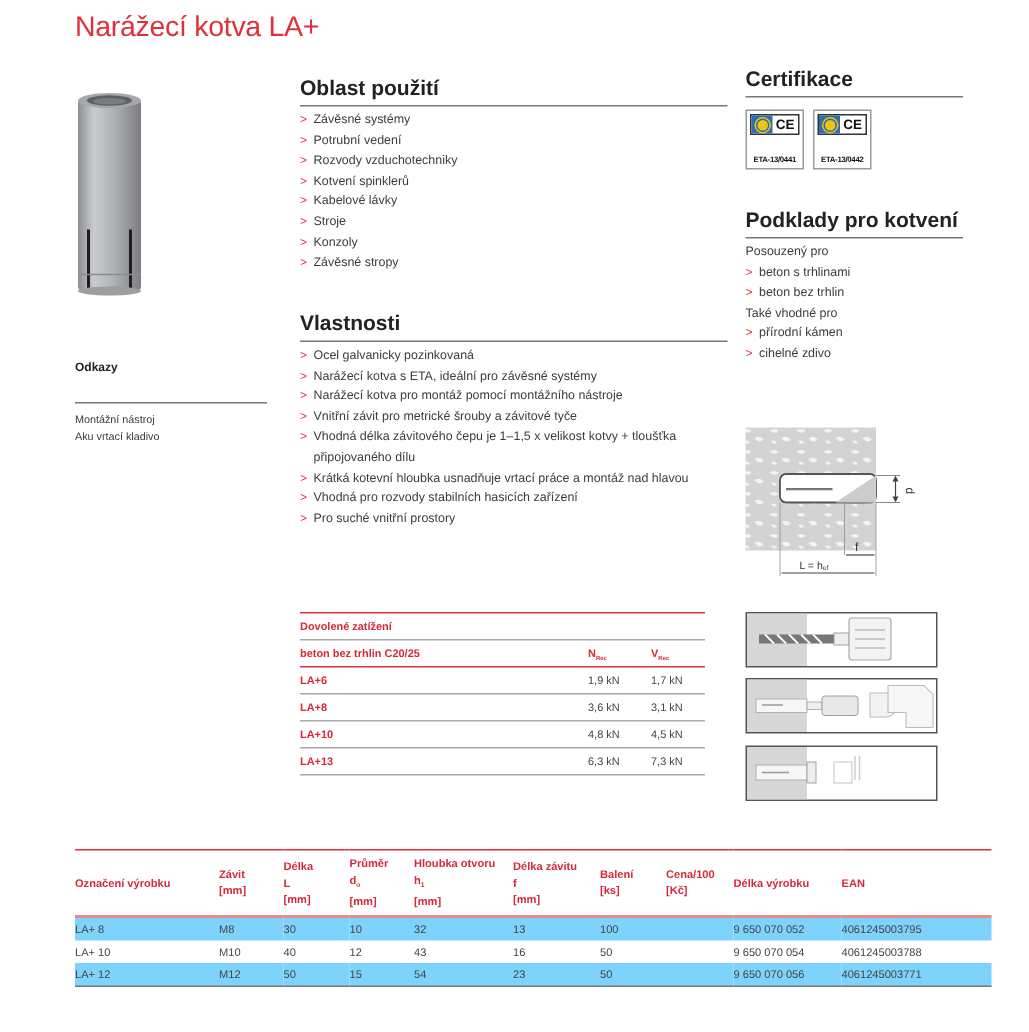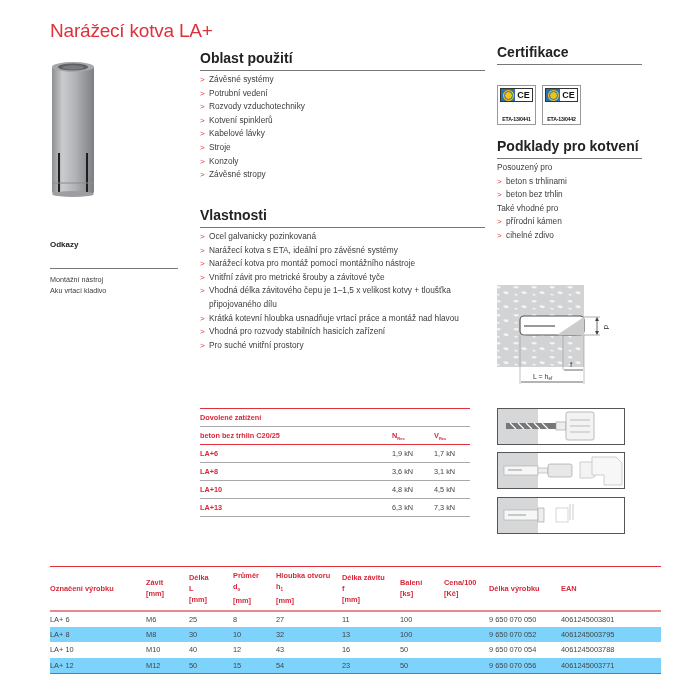--- a/index.html
+++ b/index.html
@@ -1,17 +1,17 @@
 <!DOCTYPE html>
 <html><head>
 <meta charset="utf-8">
 <style>
   * { box-sizing: border-box; margin: 0; padding: 0; }
   body { width: 686px; height: 688px; background: #ffffff; font-family: "Liberation Sans", sans-serif; color: #3c3c3c; position: relative; overflow: hidden; }
-  .title { position: absolute; left: 50px; top: 20px; font-size: 19px; color: #e0303a; font-weight: normal; letter-spacing: -0.2px; }
+  .title { position: absolute; left: 50px; top: 8px; font-size: 19px; color: #e0303a; font-weight: normal; letter-spacing: -0.2px; }
   .sec-head { font-size: 14px; font-weight: bold; color: #222; padding-bottom: 4px; border-bottom: 1.5px solid #777; margin-bottom: 2px; }
   .bullets { list-style: none; }
   .bullets li { font-size: 8.3px; line-height: 13.6px; padding-left: 9px; position: relative; color: #3c3c3c; }
   .bullets li .mk { position: absolute; left: 0; top: 0; color: #e0303a; font-size: 8px; }
   .bullets li .cont { display: block; }
   .plain { font-size: 8.3px; line-height: 13.6px; color: #3c3c3c; }
 
   
   .prod { position: absolute; left: 50px; top: 58px; width: 46px; width: 46px; height: 140px; }
 
@@ -20,21 +20,21 @@
   .odkazy .plain { font-size: 7.2px; line-height: 10.5px; }
 
   .col-mid { position: absolute; left: 200px; width: 285px; }
   .oblast { top: 50px; }
   .vlast { top: 207px; }
 
   .col-right { position: absolute; left: 497px; width: 145px; }
   .cert { top: 44px; }
   .podklady { top: 138px; }
 
-  .cert-icons { display: flex; gap: 6px; margin-top: 20px; }
+  .cert-icons { display: flex; gap: 6px; margin-top: 8px; }
   .cert-box { width: 39px; height: 40px; border: 1.5px solid #999; padding: 2px; display: flex; flex-direction: column; justify-content: space-between; }
   .cert-top { display: flex; height: 14px; border: 1px solid #333; }
   .cert-eota { width: 14px; background: #2a6fb0; display: flex; align-items: center; justify-content: center; }
   .cert-eota span { width: 9px; height: 9px; border-radius: 50%; background: #f1c40f; border: 1.5px solid #2a6fb0; box-shadow: 0 0 0 1px #f1c40f; display:block; }
   .cert-ce { flex: 1; font-size: 9px; font-weight: bold; color: #111; text-align: center; line-height: 13px; }
   .cert-lbl { font-size: 5.2px; font-weight: bold; color: #111; text-align: center; letter-spacing: -0.2px; }
 
   
   .load { position: absolute; left: 200px; top: 408px; width: 270px; border-top: 1.5px solid #e0303a; }
   .load .row { display: flex; height: 18px; align-items: center; border-bottom: 1px solid #aaa; font-size: 7.3px; }
@@ -357,32 +357,20 @@
         </th>
       <th>
           <div>Cena/100</div>
           <div>[Kč]</div>
         </th>
       <th>Délka výrobku</th>
       <th>EAN</th>
     </tr>
   </thead>
   <tbody>
-    <tr>
-      <td>LA+ 6</td>
-        <td>M6</td>
-        <td>25</td>
-        <td>8</td>
-        <td>27</td>
-        <td>11</td>
-        <td>100</td>
-        <td></td>
-        <td>9 650 070 050</td>
-        <td>4061245003801</td>
-    </tr>
     <tr class="alt">
       <td>LA+ 8</td>
         <td>M8</td>
         <td>30</td>
         <td>10</td>
         <td>32</td>
         <td>13</td>
         <td>100</td>
         <td></td>
         <td>9 650 070 052</td>

